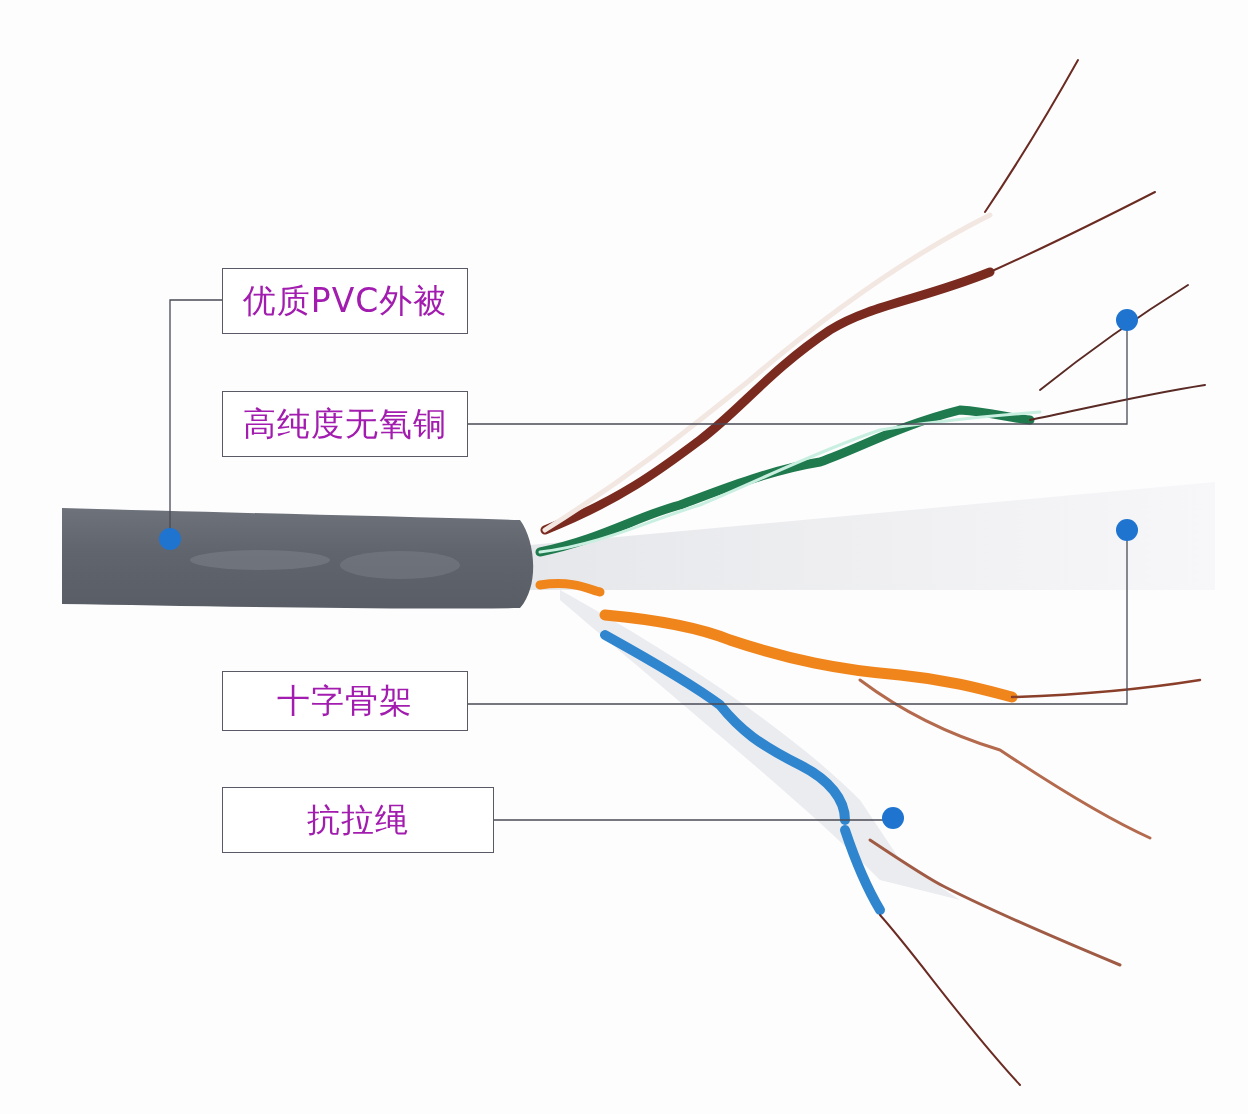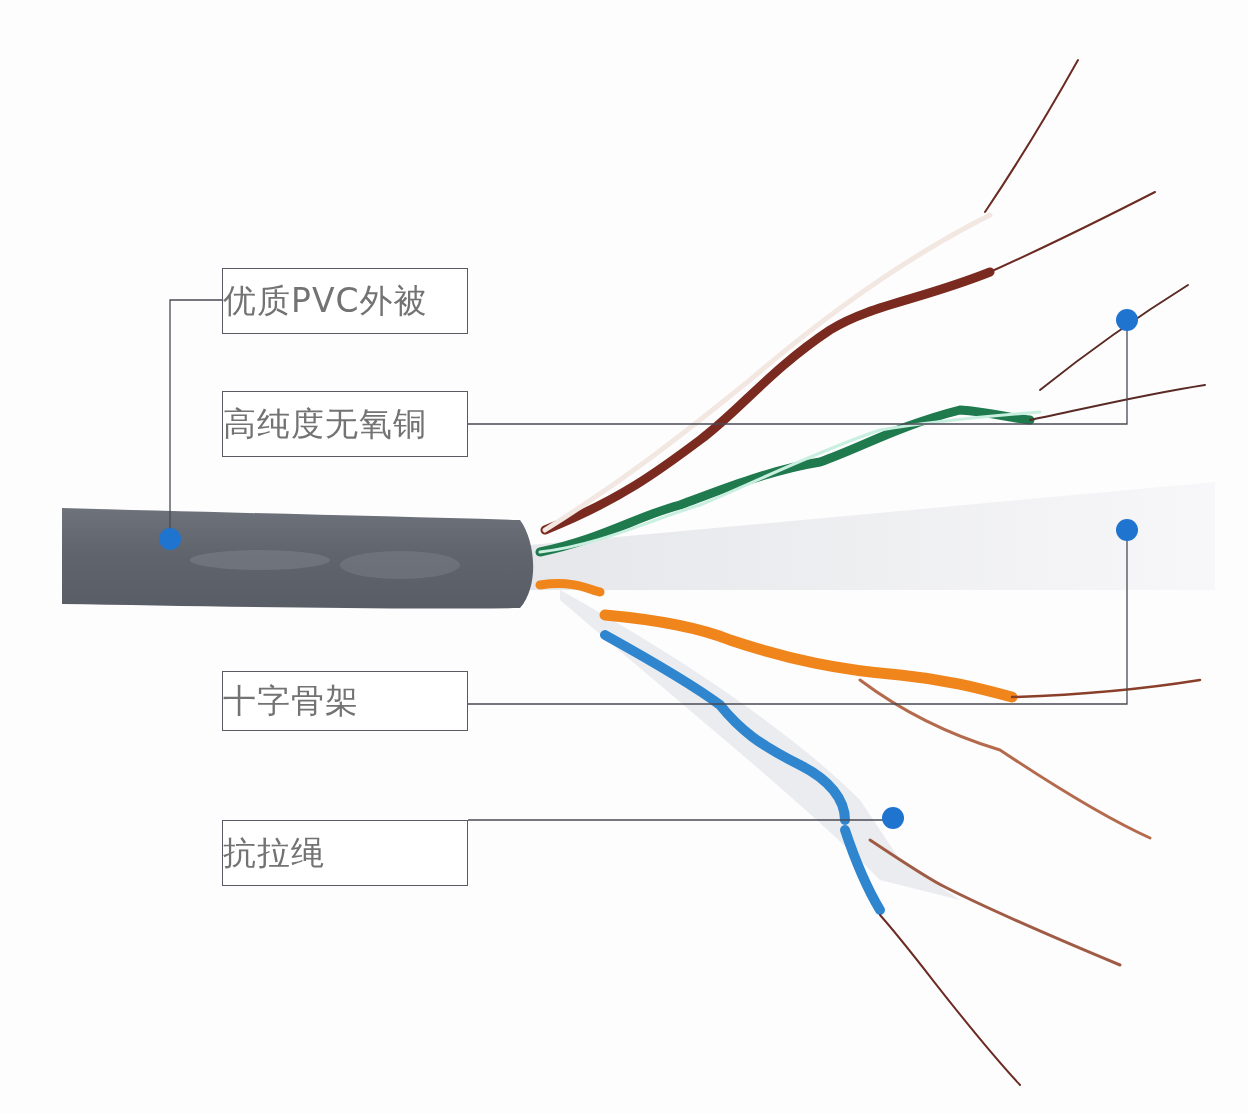--- a/index.html
+++ b/index.html
@@ -9,22 +9,22 @@
       font-family: "DejaVu Sans", sans-serif;
       position: relative;
     }
     .stage { position: absolute; left: 0; top: 0; width: 1248px; height: 1114px; }
     svg.art { position: absolute; left: 0; top: 0; }
     .label-box {
       position: absolute;
       box-sizing: border-box;
       border: 1.5px solid #5a5a66;
       background: #ffffff;
-      display: flex; align-items: center; justify-content: flex-start;
-      color: #737373;
+      display: flex; align-items: center; justify-content: center;
+      color: #a21caf;
       font-size: 33px;
       letter-spacing: 1px;
     }
   </style>
 </head>
 <body>
 
 <div class="stage">
 
   <svg class="art" width="1248" height="1114" viewBox="0 0 1248 1114">
@@ -99,17 +99,17 @@
   </div>
 
   <div class="label-box" style="left:222px; top:391px; width:246px; height:66px;">
     <span>高纯度无氧铜</span>
   </div>
 
   <div class="label-box" style="left:222px; top:671px; width:246px; height:60px;">
     <span>十字骨架</span>
   </div>
 
-  <div class="label-box" style="left:222px; top:820px; width:246px; height:66px;">
+  <div class="label-box" style="left:222px; top:787px; width:272px; height:66px;">
     <span>抗拉绳</span>
   </div>
 
 </div>
 
 </body></html>

